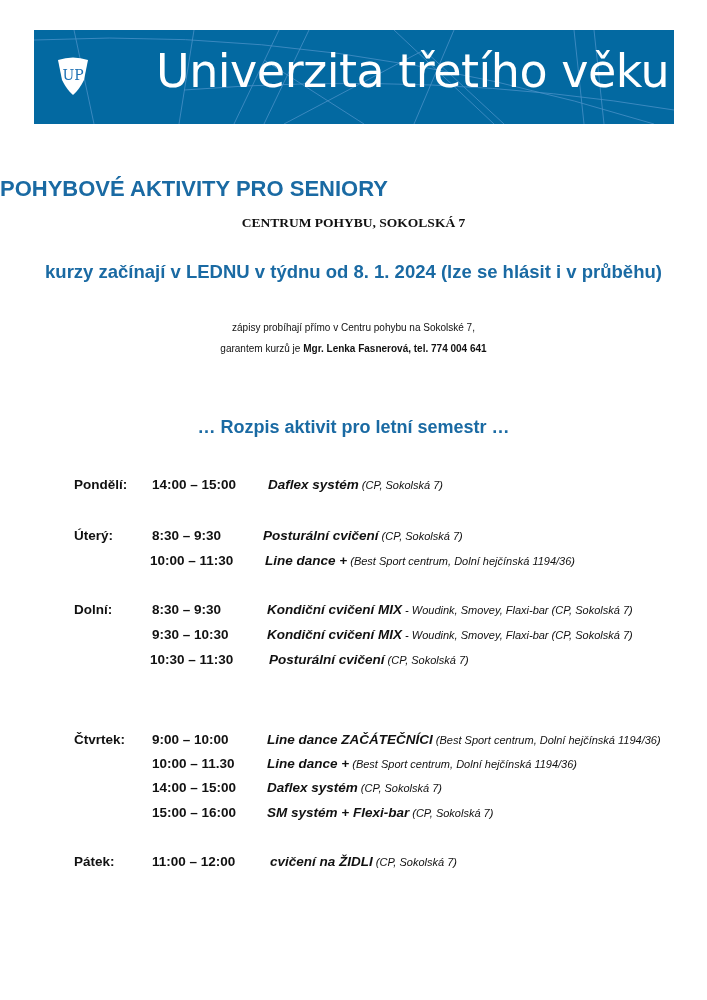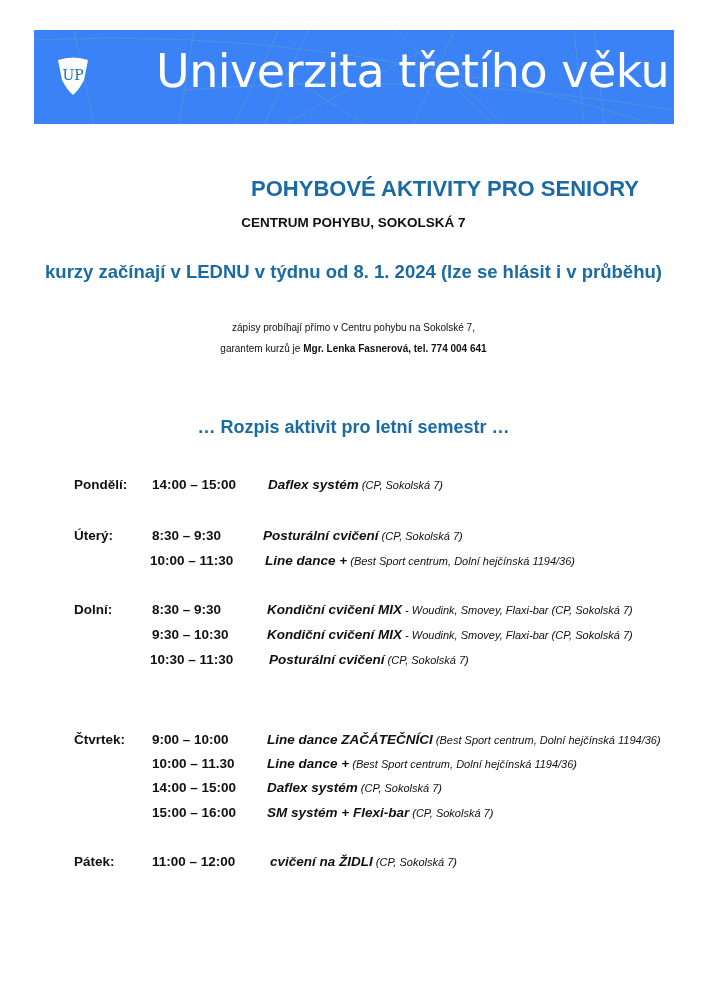--- a/index.html
+++ b/index.html
@@ -1,22 +1,22 @@
 <!DOCTYPE html>
 <html><head>
 <meta charset="utf-8">
 <style>
   html, body { margin: 0; padding: 0; background: #ffffff; }
   body { width: 707px; height: 1000px; position: relative; overflow: hidden; font-family: "Liberation Sans", sans-serif; color: #111; }
-  .banner { position: absolute; left: 34px; top: 30px; width: 640px; height: 94px; background: #3b82f6; overflow: hidden; }
+  .banner { position: absolute; left: 34px; top: 30px; width: 640px; height: 94px; background: #0369a1; overflow: hidden; }
   .banner svg.lines { position: absolute; left: 0; top: 0; }
   .logo { position: absolute; left: 22px; top: 26px; width: 34px; height: 40px; }
   .banner-title { position: absolute; left: 78px; top: 14px; font-family: "DejaVu Sans", sans-serif; font-size: 46px; color: #ffffff; letter-spacing: -0.5px; white-space: nowrap; font-weight: normal; margin-left: 44px; }
-  .h1 { position: absolute; left: 0; width: 639px; top: 176px; text-align: right; font-weight: bold; font-size: 22px; color: #1a6aa3; }
-  .h2 { position: absolute; left: 0; width: 707px; top: 215px; text-align: center; font-weight: bold; font-size: 13.5px; color: #111; }
+  .h1 { position: absolute; left: 0; width: 639px; top: 176px; text-align: left; font-weight: bold; font-size: 22px; color: #1a6aa3; }
+  .h2 { position: absolute; left: 0; width: 707px; top: 215px; text-align: center; font-weight: bold; font-size: 13.5px; color: #111; font-family: Liberation Serif, serif; }
   .h3 { position: absolute; left: 0; width: 707px; top: 261px; text-align: center; font-weight: bold; font-size: 18.5px; color: #1a6aa3; }
   .info { position: absolute; left: 0; width: 707px; top: 317px; text-align: center; font-size: 10px; line-height: 21px; color: #111; }
   .info b { font-weight: bold; }
   .h4 { position: absolute; left: 0; width: 707px; top: 417px; text-align: center; font-weight: bold; font-size: 18px; color: #1a6aa3; }
   .row { position: absolute; left: 0; width: 707px; height: 20px; font-size: 13.5px; white-space: nowrap; }
   .day { position: absolute; left: 34px; font-weight: bold; padding-left: 40px; }
   .time { position: absolute; font-weight: bold; }
   .act { position: absolute; font-weight: bold; font-style: italic; }
   .loc { font-weight: normal; font-style: italic; font-size: 11px; margin-top: 47px; }
 </style>

